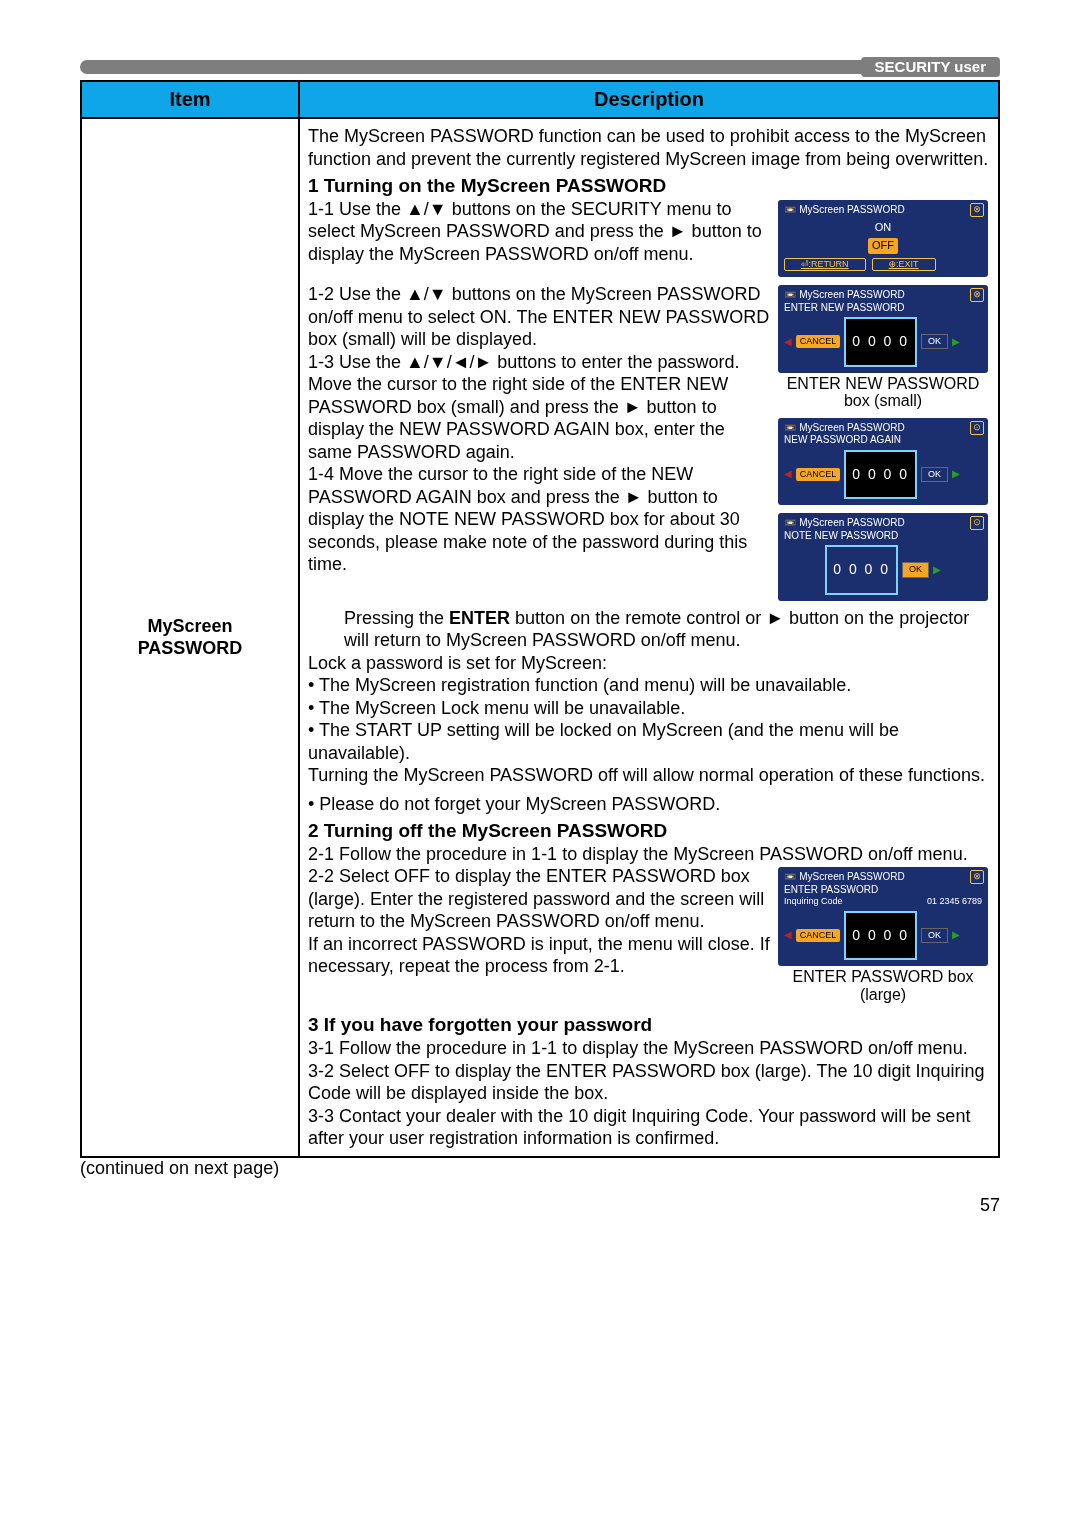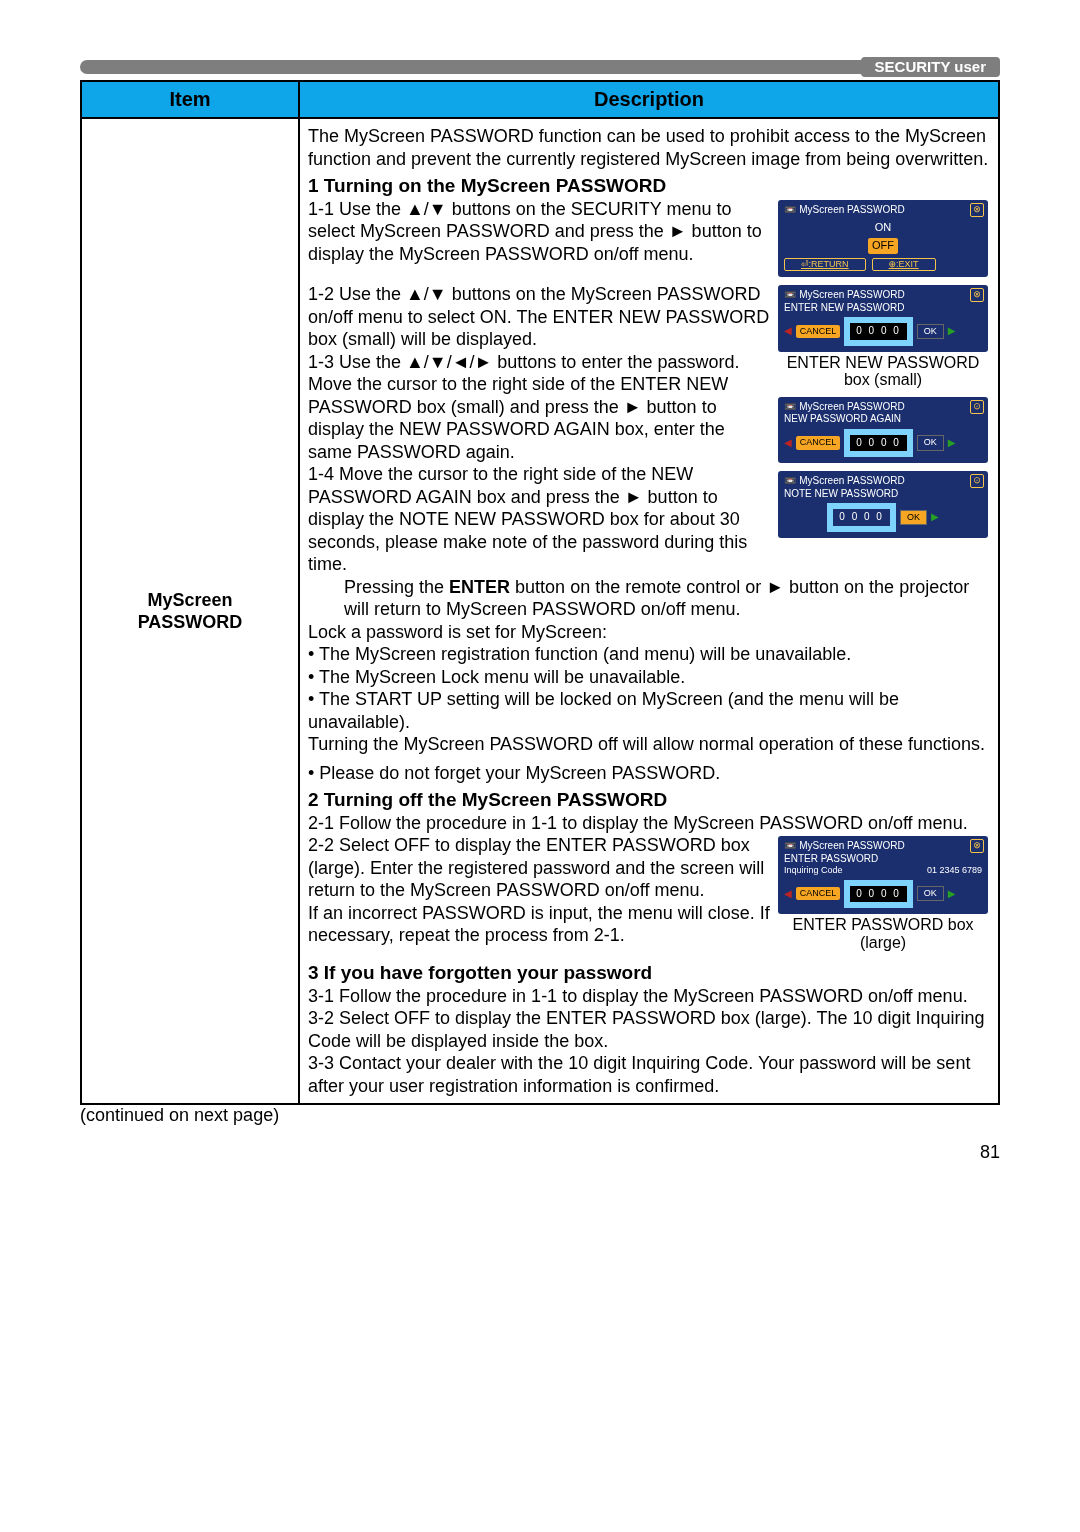--- a/index.html
+++ b/index.html
@@ -93,21 +93,21 @@
     font-size:11px; margin:1px 0;
   }
   .on { background:#1b2f6e; color:#fff; }
   .off-hl { background:#f6a623; color:#000; }
   .btnbar { margin-top:3px; display:flex; gap:6px; font-size:9px; }
   .btnbar span { border:1px solid #f6c34a; border-radius:2px; padding:0 16px; color:#f6c34a;text-decoration:underline;}
   .digits {
     display:flex; align-items:center; gap:4px; margin-top:3px;
   }
   .cancel { background:#f6a623; color:#000; padding:1px 4px; border-radius:2px; font-size:9px;}
-  .digitbox { background:#000; color:#fff; padding:2px 6px; font-size:10px; letter-spacing:2px; border:6px solid #7dd3fc;}
+  .digitbox { background:#000; color:#fff; padding:14px 6px; font-size:14px; letter-spacing:2px; border:2px solid #7dd3fc;}
   .digitbox.note { background:#1b2f6e; }
   .okbox { background:#1b2f6e; color:#fff; padding:1px 6px; font-size:9px; border:1px solid #666;}
   .okbox.hl { background:#f6a623; color:#000; }
   .arrow-l { color:#bb2222; font-size:10px; }
   .arrow-r { color:#25a025; font-size:10px; }
   .subcap {
     text-align:center; font-size:16px; color:#000; margin-top:2px; line-height:1.1;
   }
   .clear { clear:both; }
   .cont { font-size:18px; }
@@ -256,14 +256,14 @@
         <div class="step-row">3-1 Follow the procedure in 1-1 to display the MyScreen PASSWORD on/off menu.</div>
         <div class="step-row">3-2 Select OFF to display the ENTER PASSWORD box (large). The 10 digit Inquiring Code will be displayed inside the box.</div>
         <div class="step-row">3-3 Contact your dealer with the 10 digit Inquiring Code. Your password will be sent after your user registration information is confirmed.</div>
 
       </td>
     </tr>
   </tbody>
     </table>
 
   <div class="cont">(continued on next page)</div>
-  <div class="pgnum">81</div>
+  <div class="pgnum">57</div>
 </div>
 
 </body></html>

